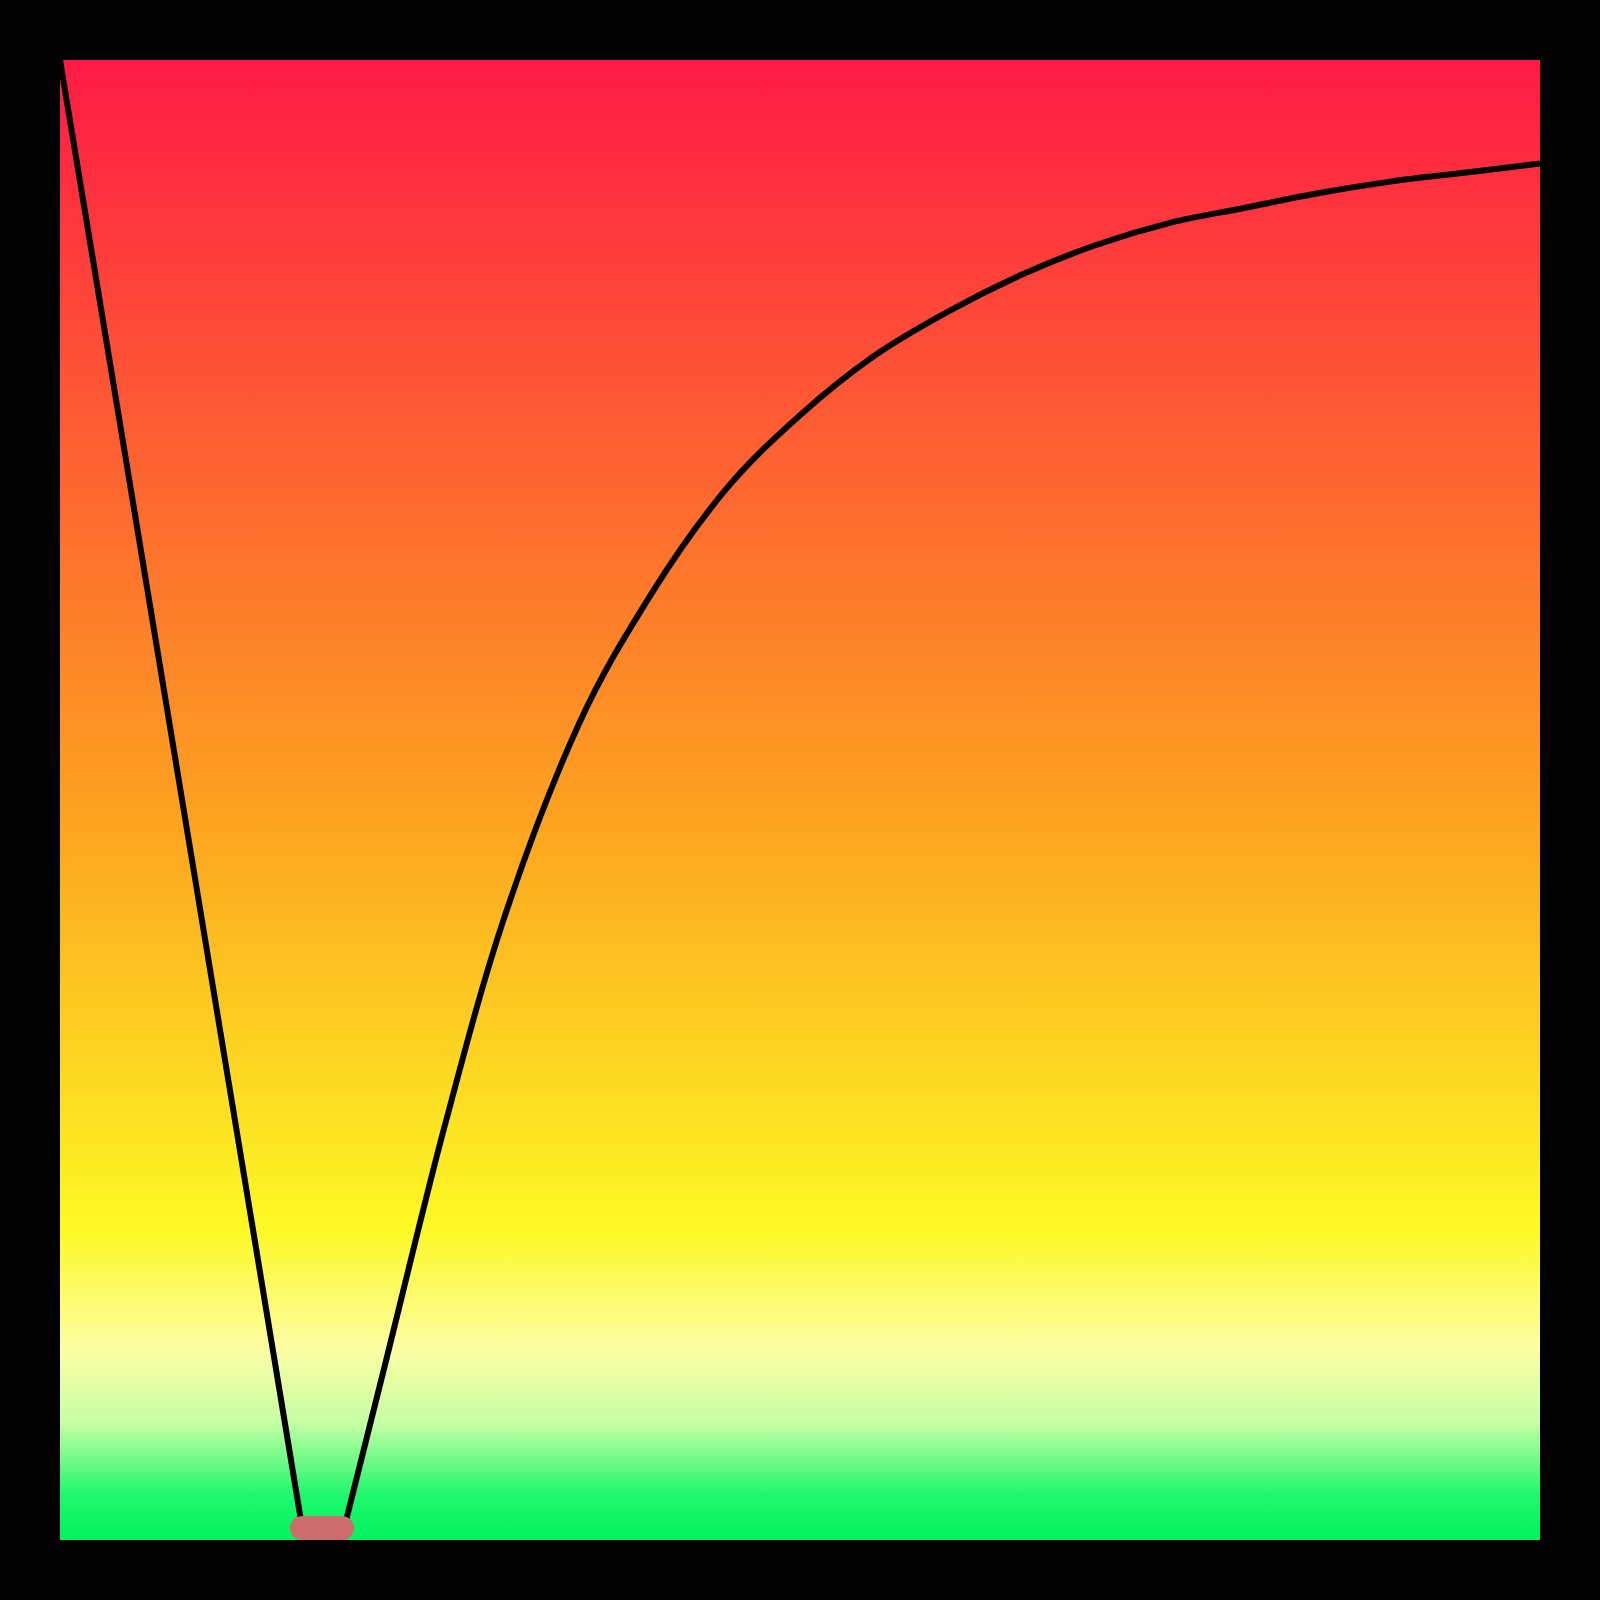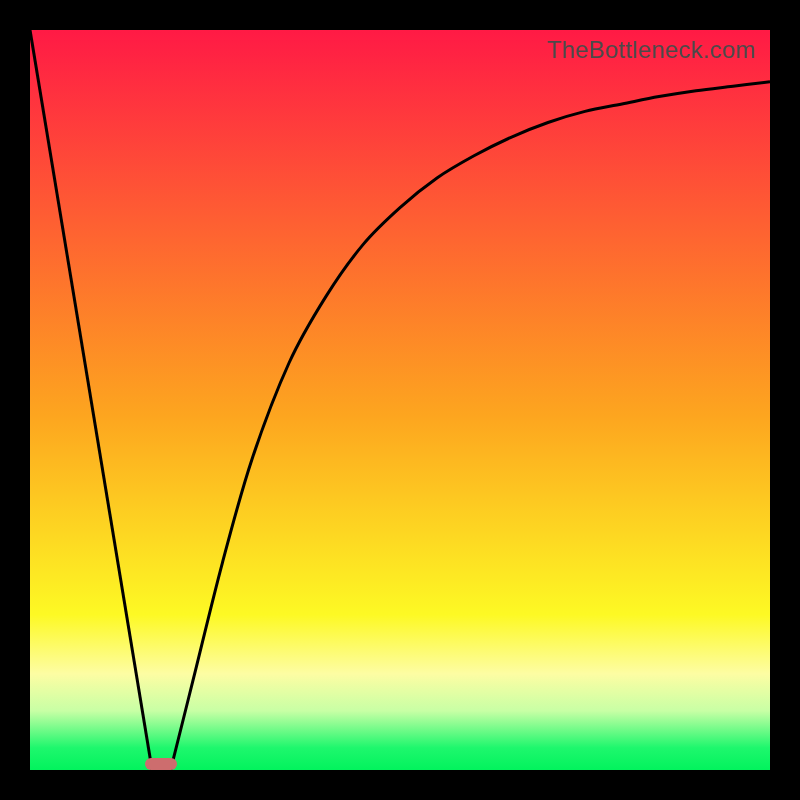--- a/index.html
+++ b/index.html
@@ -81,16 +81,15 @@
       <rect x="0" y="0" width="740" height="740" fill="url(#bg-grad)"></rect>
     </svg>
 
     <svg class="svg-layer" viewBox="0 0 740 740" preserveAspectRatio="none">
       <path id="left-line-path" fill="none" stroke="#000000" stroke-width="3" d="M 0 0 L 122.10000000000001 740"></path>
       <path id="right-curve-path" fill="none" stroke="#000000" stroke-width="3" d="M 140.6 740 C 144.3 725.2 154.16666666666669 685.7333333333333 162.8 651.2 C 171.43333333333334 616.6666666666667 182.53333333333333 569.8 192.4 532.8 C 202.26666666666668 495.79999999999995 210.9 462.5 222 429.2 C 233.1 395.9 246.66666666666666 360.13333333333327 259 332.99999999999994 C 271.3333333333333 305.8666666666666 283.6666666666667 286.1333333333333 296 266.4 C 308.3333333333333 246.66666666666666 320.6666666666667 229.4 333 214.60000000000002 C 345.3333333333333 199.80000000000004 357.66666666666663 188.70000000000002 370 177.60000000000002 C 382.33333333333337 166.50000000000003 394.66666666666674 156.63333333333333 407.00000000000006 148 C 419.33333333333337 139.36666666666667 431.6666666666667 132.5833333333334 444 125.80000000000007 C 456.3333333333333 119.01666666666675 468.6666666666667 112.85000000000008 481 107.30000000000007 C 493.3333333333333 101.75000000000006 505.6666666666667 96.81666666666668 518 92.5 C 530.3333333333334 88.18333333333332 542.6666666666666 84.4833333333333 555 81.39999999999998 C 567.3333333333334 78.31666666666665 579.6666666666666 76.46666666666665 592 74 C 604.3333333333334 71.53333333333335 616.6666666666666 68.82000000000001 629 66.60000000000002 C 641.3333333333334 64.38000000000004 653.6666666666666 62.40666666666673 666 60.680000000000064 C 678.3333333333334 58.9533333333334 690.6666666666666 57.72000000000003 703 56.24000000000001 C 715.3333333333334 54.75999999999999 733.8333333333334 52.539999999999964 740 51.799999999999955"></path>
     </svg>
 
     <div id="min-marker" class="marker" style="width: 31.82px; left: 115.07px; bottom: 0px;"></div>
 
-    <div class="watermark">TheBottleneck.com</div>
 
   </div>
 </div>
 
 </body></html>

